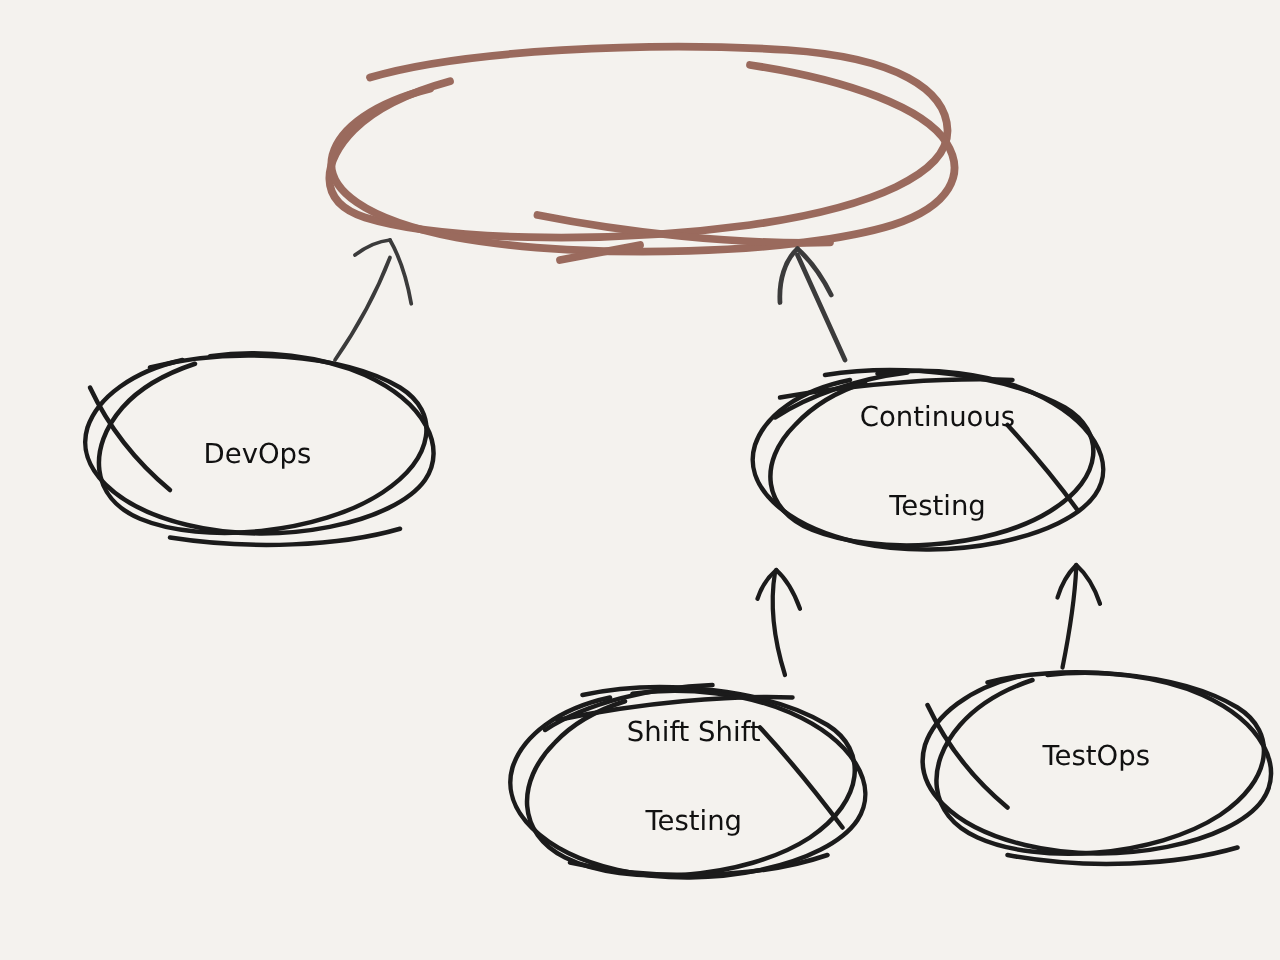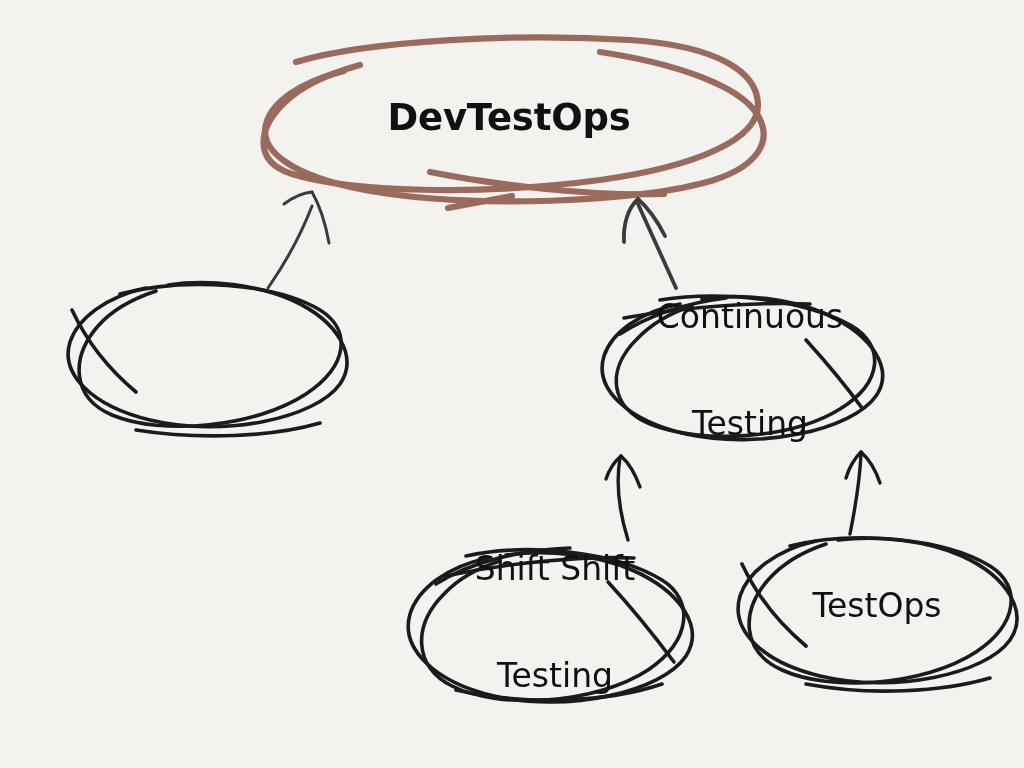--- a/index.html
+++ b/index.html
@@ -34,21 +34,21 @@
     pointer-events: none;
     user-select: none;
   }
   .node-label.root {
     font-weight: bold;
     font-size: 37px;
     letter-spacing: -0.2px;
   }
   .node-label.plain {
     font-weight: normal;
-    font-size: 33px;
+    font-size: 22px;
   }
 </style>
 </head>
 <body style="background: rgb(244, 242, 238);">
 
 <div id="canvas" style="background: rgb(244, 242, 238);">
 
   <svg id="sketch" viewBox="0 0 1024 768">
 
     <g fill="none" stroke="#9a6a5d" stroke-width="6.2" stroke-linecap="round" stroke-linejoin="round">
@@ -163,22 +163,22 @@
 
     <g fill="none" stroke="#1b1b1b" stroke-width="3.4" stroke-linecap="round" stroke-linejoin="round">
       <path d="M 850 534
                C 856 504, 860 476, 861 454"></path>
       <path d="M 846 478 C 849 468, 854 459, 861 452"></path>
       <path d="M 861 452 C 870 460, 876 471, 880 483"></path>
     </g>
 
   </svg>
 
-  <div class="node-label root" style="left:509px; top:118px; transform:translate(-50%,-50%);">DevTestOps</div>
 
+  <div class="node-label plain" style="left:206px; top:364px; transform:translate(-50%,-50%);">DevOps</div>
 
   <div class="node-label plain" style="left:750px; top:370px; transform:translate(-50%,-50%);">
     <div>Continuous</div>
     <div>Testing</div>
   </div>
 
   <div class="node-label plain" style="left:555px; top:622px; transform:translate(-50%,-50%);">
     <div>Shift Shift</div>
     <div>Testing</div>
   </div>

